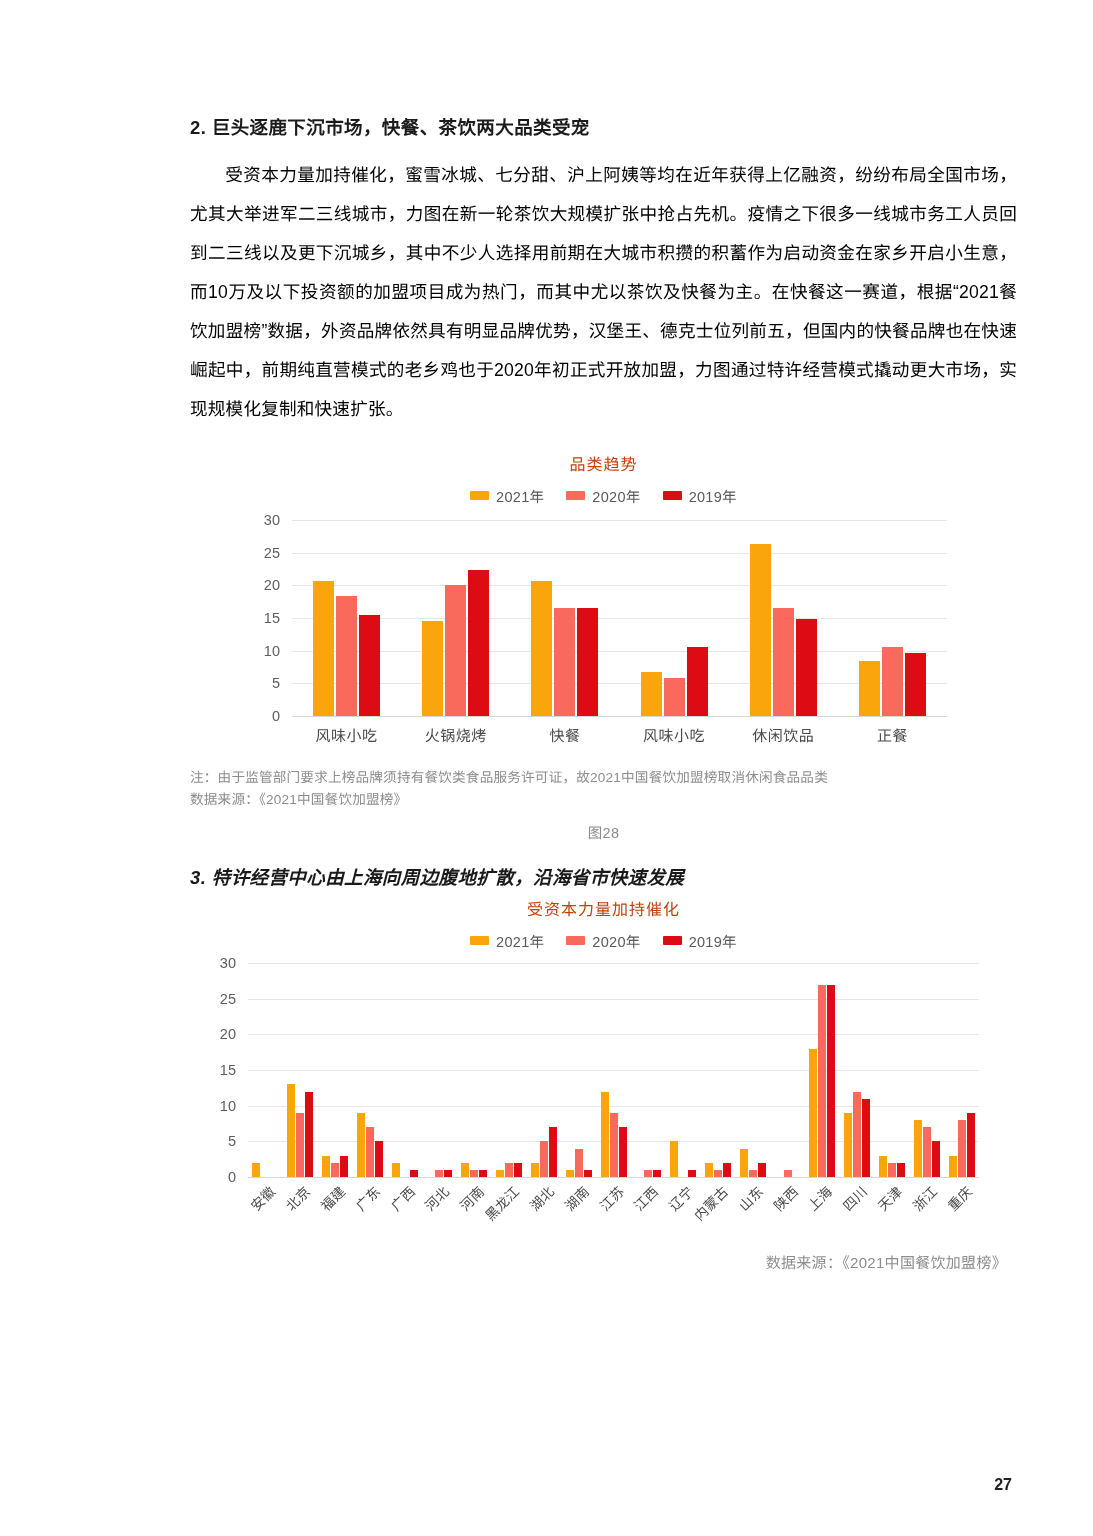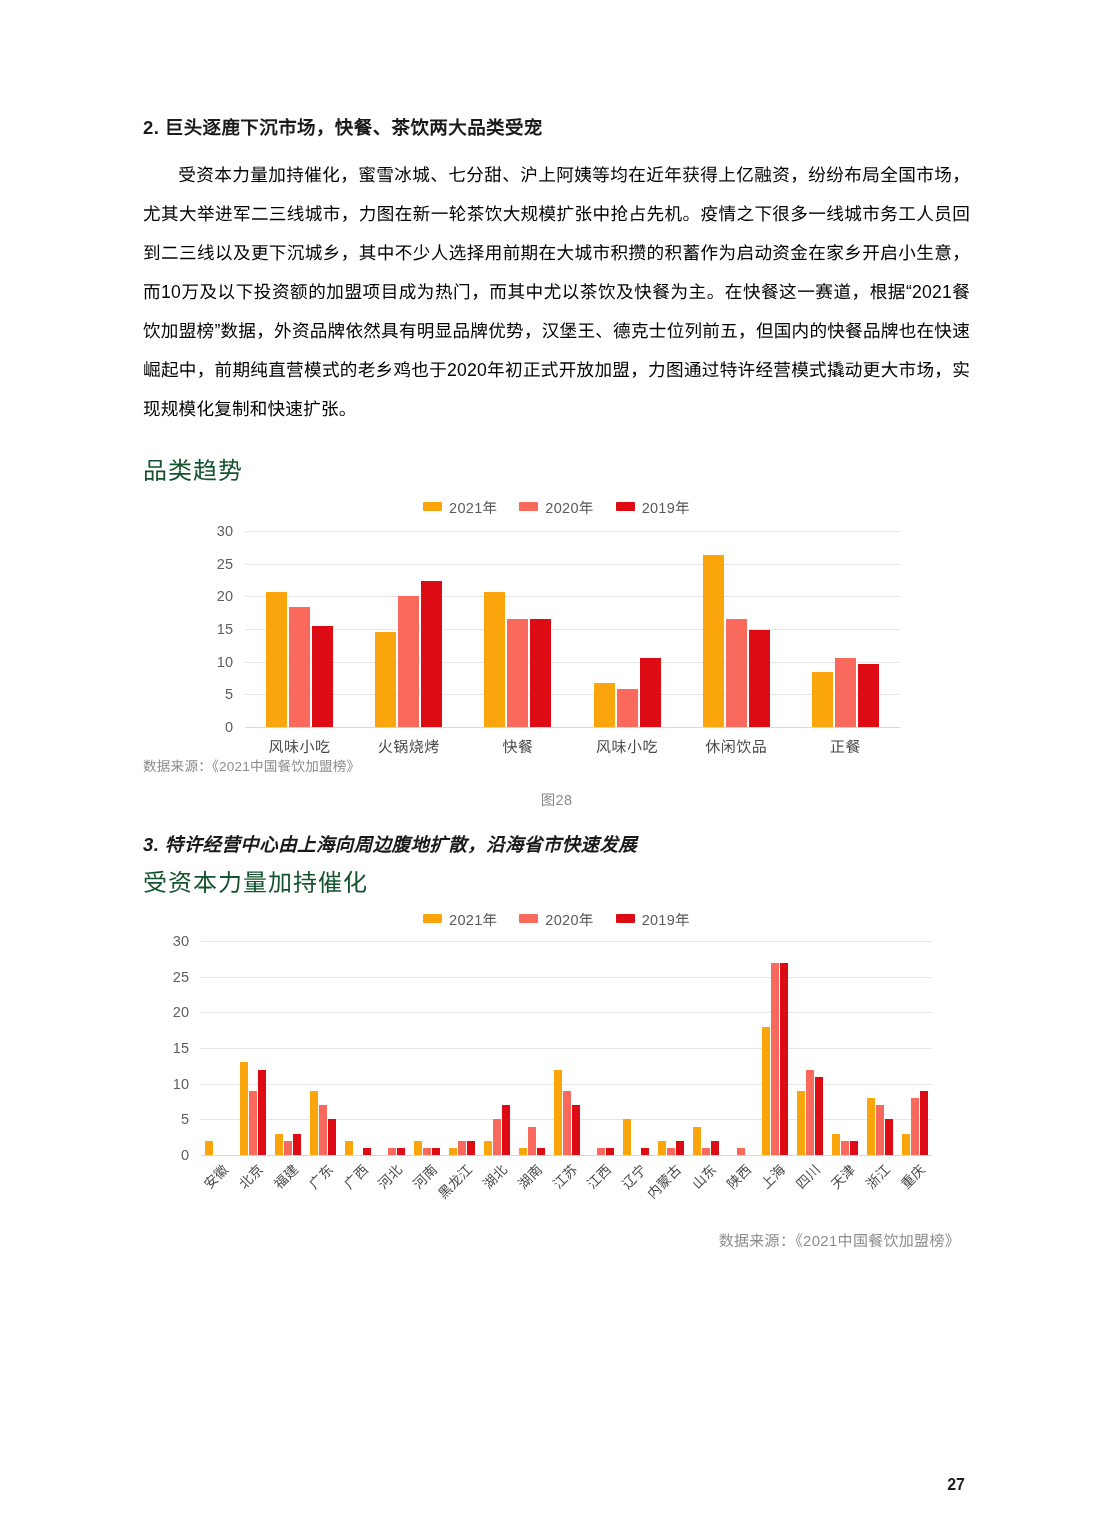--- a/index.html
+++ b/index.html
@@ -15,20 +15,21 @@
     color: #231f20;
     position: relative;
     overflow: hidden;
   }
   .page {
     position: relative;
     width: 1033px;
     height: 1536px;
     box-sizing: border-box;
     padding: 8px;
+    margin-left: 47px;
   }
   .content {
     position: absolute;
     left: 143px;
     top: 0;
     width: 827px;
   }
 
   
   h2.section-heading {
@@ -46,23 +47,23 @@
     text-align: justify;
     text-justify: inter-ideograph;
     text-indent: 2em;
     color: #000000;
     letter-spacing: 0.2px;
   }
 
   
   .chart-block { position: relative; }
   .chart-title {
-    text-align: left;
-    font-size: 24px;
-    color: #14532d;
+    text-align: center;
+    font-size: 16px;
+    color: #c2410c;
     letter-spacing: 1px;
     margin: 0;
   }
   .chart-legend {
     display: flex;
     justify-content: center;
     align-items: center;
     gap: 22px;
     margin-top: 10px;
   }
@@ -289,20 +290,21 @@
         <div class="x-labels-1">
             <div class="xl">风味小吃</div>
             <div class="xl">火锅烧烤</div>
             <div class="xl">快餐</div>
             <div class="xl">风味小吃</div>
             <div class="xl">休闲饮品</div>
             <div class="xl">正餐</div>
           </div>
       </div>
 
+      <p class="chart-note" style="margin-top:22px;">注：由于监管部门要求上榜品牌须持有餐饮类食品服务许可证，故2021中国餐饮加盟榜取消休闲食品品类</p>
       <p class="chart-note" style="margin-top:0;">数据来源：《2021中国餐饮加盟榜》</p>
       <p class="figure-caption" style="margin-top:10px;">图28</p>
     </div>
 
     <h2 class="section-heading" style="margin-top:24px;font-style:italic;">3. 特许经营中心由上海向周边腹地扩散，沿海省市快速发展</h2>
 
 
     <div class="chart-block" id="chart2" style="margin-top:6px;">
 
       <div class="chart-title">受资本力量加持催化</div>

